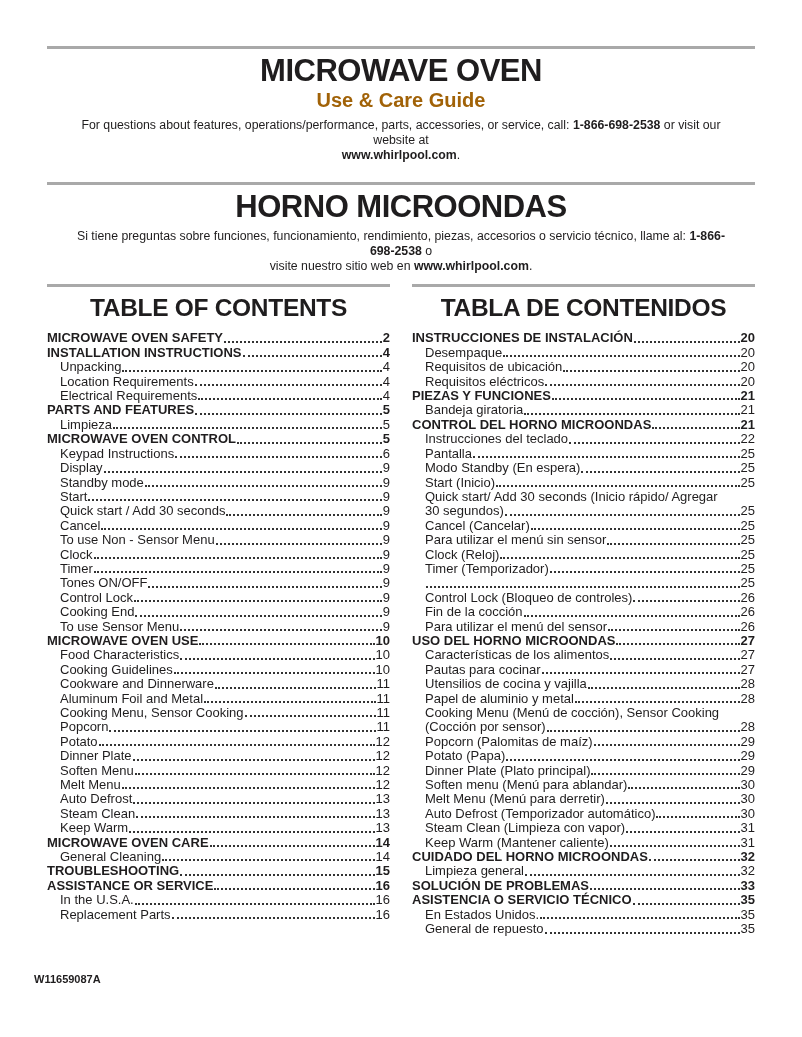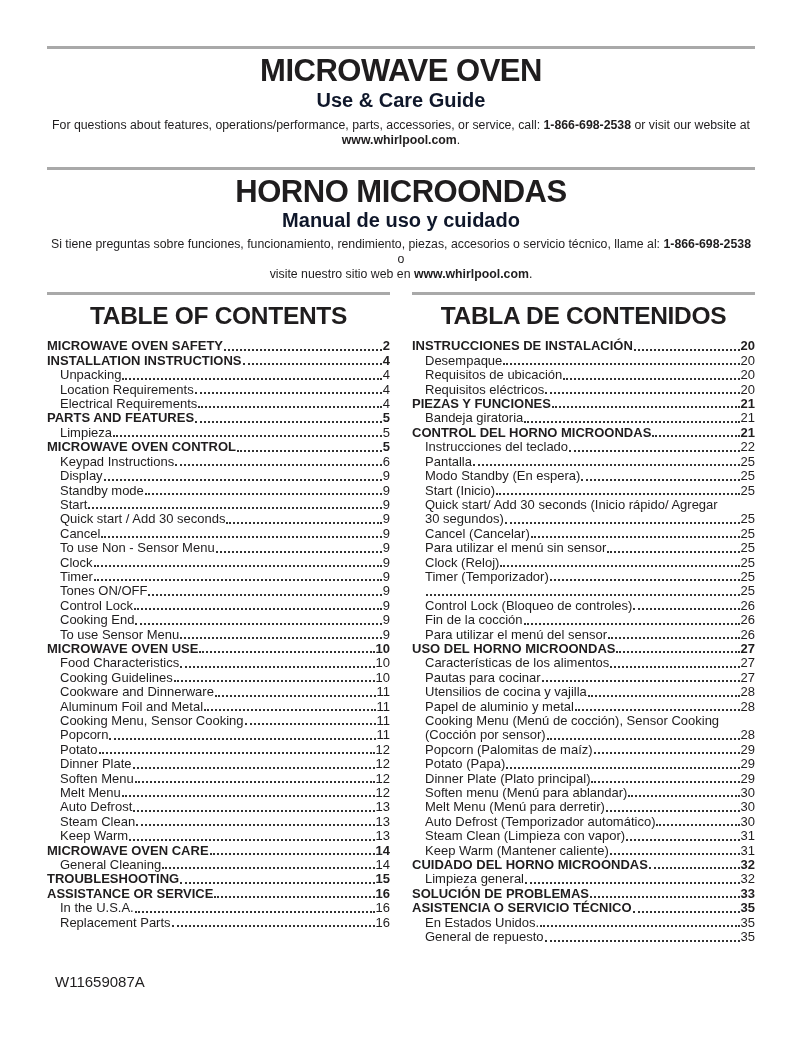--- a/index.html
+++ b/index.html
@@ -11,24 +11,24 @@
   .rule { height:3px; background:#a9a9a9; margin:0 47px; }
   .rule-1 { margin-top:46px; }
   .rule-2 { margin-top:19px; }
 
   .doc-title {
     text-align:center; font-weight:bold; font-size:31px; line-height:1.15;
     letter-spacing:-0.5px; margin:4px 47px 0;
   }
   .doc-subtitle {
     text-align:center; font-weight:bold; font-size:20px; line-height:1.15;
-    color:#0f172a; margin:0 47px;
+    color:#a16207; margin:0 47px;
   }
   .intro {
-    text-align:center; font-size:12.3px; line-height:15px; margin:6px 47px 0;
+    text-align:center; font-size:12.3px; line-height:15px; margin:6px 75px 0;
   }
   .intro-es { margin-top:5px; }
   .intro b { font-weight:bold; }
 
   .toc-wrap {
     display:flex; gap:22px; margin:10px 47px 0;
   }
   .toc-col { flex:1 1 0; min-width:0; }
   .toc-col .rule { margin:0; }
   .toc-heading {
@@ -40,39 +40,38 @@
   .toc-row.lvl1 { padding-left:13px; }
   .toc-row.bold { font-weight:bold; }
   .toc-row .lbl { white-space:nowrap; }
   .toc-row .dots {
     flex:1 1 auto; min-width:6px;
     border-bottom:2px dotted #333333; margin:0 1px 3px 1px;
   }
   .toc-row .pg { white-space:nowrap; }
 
   .footer-code {
-    position:absolute; left:55px; top:973px;
-    font-weight:normal; font-size:15px;
+    position:absolute; left:34px; top:973px;
+    font-weight:bold; font-size:11px;
   }
 </style>
 </head>
 <body>
 
 <div class="page">
 
   <div class="rule rule-1"></div>
 
   <h1 class="doc-title">MICROWAVE OVEN</h1>
   <div class="doc-subtitle">Use &amp; Care Guide</div>
   <p class="intro"><span>For questions about features, operations/performance, parts, accessories, or service, call: </span><b>1-866-698-2538</b><span> or visit our website at</span><br><b>www.whirlpool.com</b><span>.</span></p>
 
   <div class="rule rule-2"></div>
 
   <h1 class="doc-title">HORNO MICROONDAS</h1>
-  <div class="doc-subtitle">Manual de uso y cuidado</div>
   <p class="intro intro-es"><span>Si tiene preguntas sobre funciones, funcionamiento, rendimiento, piezas, accesorios o servicio técnico, llame al: </span><b>1-866-698-2538</b><span> o</span><br><span>visite nuestro sitio web en </span><b>www.whirlpool.com</b><span>.</span></p>
 
   <div class="toc-wrap">
     <div class="toc-col">
       <div class="rule"></div>
       <h2 class="toc-heading">TABLE OF CONTENTS</h2>
       <div class="toc-entries">
           <div class="toc-row bold">
             <span class="lbl">MICROWAVE OVEN SAFETY</span>
             <span class="dots"></span>

